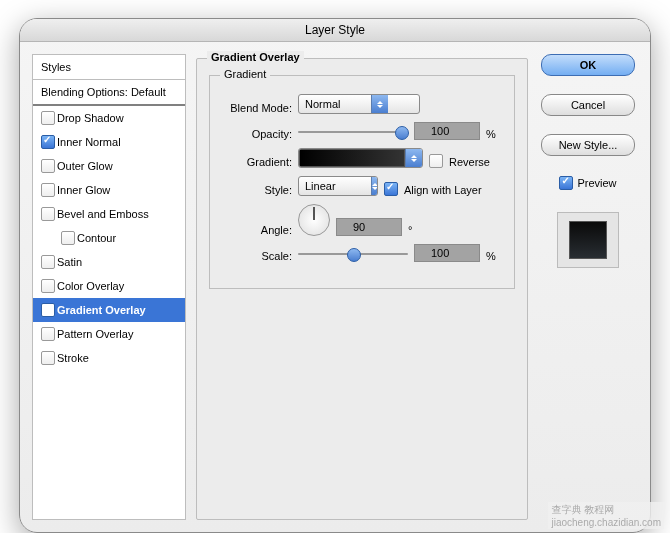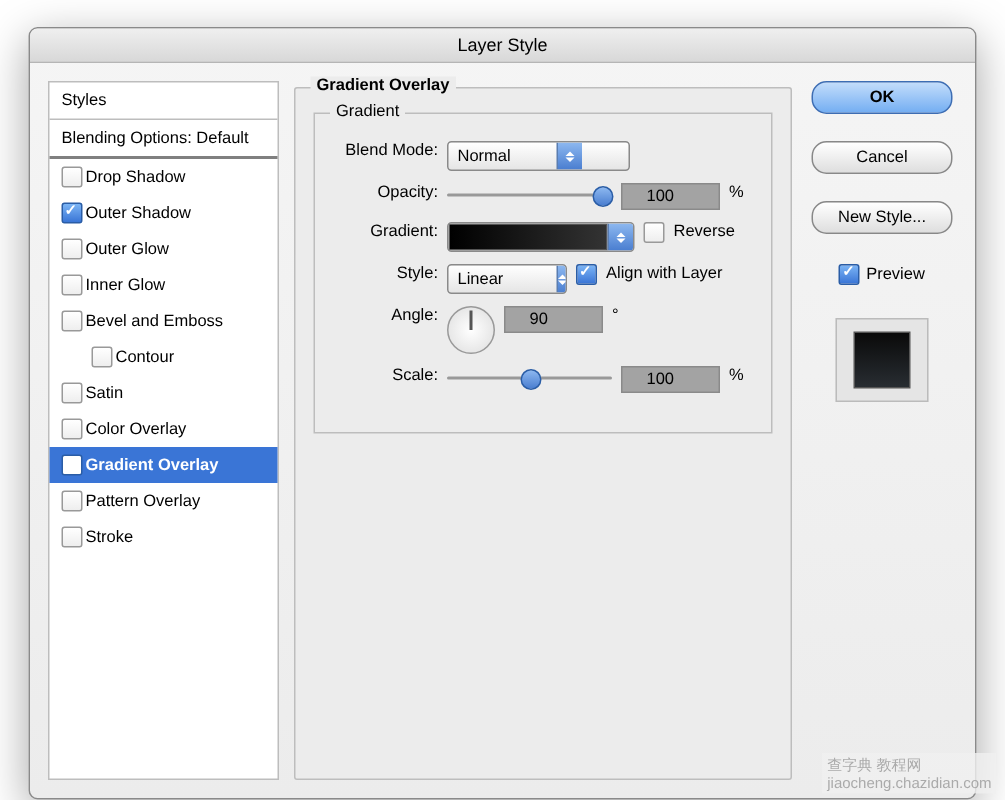--- a/index.html
+++ b/index.html
@@ -1,35 +1,35 @@
 <!DOCTYPE html>
 <html><head>
 <meta charset="utf-8">
 <style>
 body{margin:0;font-family:"Lucida Grande",Arial,sans-serif;font-size:11px;color:#000;background:#fff}
-.window{width:630px;margin:18px auto;border:1px solid #8a8a8a;border-radius:6px;box-shadow:0 8px 30px rgba(0,0,0,.35);background:linear-gradient(#f5f5f5,#ececec);overflow:hidden}
+.window{width:630px;margin:18px auto;border:1px solid #8a8a8a;border-radius:18px;box-shadow:0 8px 30px rgba(0,0,0,.35);background:linear-gradient(#f5f5f5,#ececec);overflow:hidden}
 .titlebar{height:22px;line-height:22px;text-align:center;font-size:12px;background:linear-gradient(#efefef,#d8d8d8);border-bottom:1px solid #b5b5b5}
 .content{display:flex;padding:12px;gap:10px}
 .styles-panel{width:152px;border:1px solid #bdbdbd;background:#fff;display:flex;flex-direction:column}
 .styles-header{border-bottom:1px solid #bdbdbd;padding:6px 8px}
 .styles-subheader{border-bottom:2px solid #808080;padding:6px 8px}
 .style-item{display:flex;align-items:center;padding:5px 8px;gap:2px}
 .style-item.indent{padding-left:28px}
 .style-item.selected{background:#3a75d6;color:#fff;font-weight:bold}
 .style-item.selected .chk{background:#fff}
 .chk{width:12px;height:12px;border:1px solid #999;border-radius:2px;background:linear-gradient(#fff,#eee);flex-shrink:0;position:relative}
 .chk.on{background:linear-gradient(#7bb4f5,#3a75d6);border-color:#2a5da6}
 .chk.on::after{content:"✓";position:absolute;left:1px;top:-2px;font-size:10px;color:#fff;font-weight:bold}
 .styles-filler{flex:1}
 .main-panel{flex:1;position:relative}
 .fieldset{border:1px solid #bdbdbd;border-radius:2px;padding:10px 12px 20px;position:relative;margin-top:4px;background:#ececec}
 .fieldset>.legend{position:absolute;top:-8px;left:10px;padding:0 4px;background:#ececec;font-weight:bold}
 .inner-fieldset{border:1px solid #bdbdbd;padding:10px 14px 18px;position:relative;margin-top:6px}
 .inner-fieldset>.legend{position:absolute;top:-8px;left:10px;padding:0 4px;background:#ececec}
-.row{display:flex;align-items:flex-start;margin:8px 0;gap:6px}
+.row{display:flex;align-items:flex-end;margin:8px 0;gap:6px}
 .lbl{width:68px;text-align:right}
 .select{display:flex;align-items:center;border:1px solid #8a8a8a;border-radius:3px;overflow:hidden;height:18px;background:linear-gradient(#fff,#e5e5e5)}
 .select .val{padding:0 6px;min-width:60px}
 .select .arrows{width:16px;height:100%;background:linear-gradient(#8db8f0,#4a7ed0);border-left:1px solid #5a7db0;display:flex;flex-direction:column;align-items:center;justify-content:center}
 .select .arrows::before{content:"";border-left:3px solid transparent;border-right:3px solid transparent;border-bottom:3px solid #fff;margin-bottom:1px}
 .select .arrows::after{content:"";border-left:3px solid transparent;border-right:3px solid transparent;border-top:3px solid #fff}
 .gradient-preview{width:104px;height:16px;border:1px solid #555;background:linear-gradient(90deg,#000,#333)}
 .slider{position:relative;width:110px;height:16px}
 .slider .track{position:absolute;top:7px;left:0;right:0;height:2px;background:#999;border-radius:1px}
 .slider .thumb{position:absolute;top:2px;width:12px;height:12px;border-radius:50%;background:linear-gradient(#8db8f0,#4a7ed0);border:1px solid #2a5da6}
@@ -53,21 +53,21 @@
 
     <div class="styles-panel">
       <div class="styles-header">Styles</div>
       <div class="styles-subheader">Blending Options: Default</div>
       <div class="style-item">
           <span class="chk"></span>
           <span>Drop Shadow</span>
         </div>
       <div class="style-item">
           <span class="chk on"></span>
-          <span>Outer Shadow</span>
+          <span>Inner Normal</span>
         </div>
       <div class="style-item">
           <span class="chk"></span>
           <span>Outer Glow</span>
         </div>
       <div class="style-item">
           <span class="chk"></span>
           <span>Inner Glow</span>
         </div>
       <div class="style-item">

